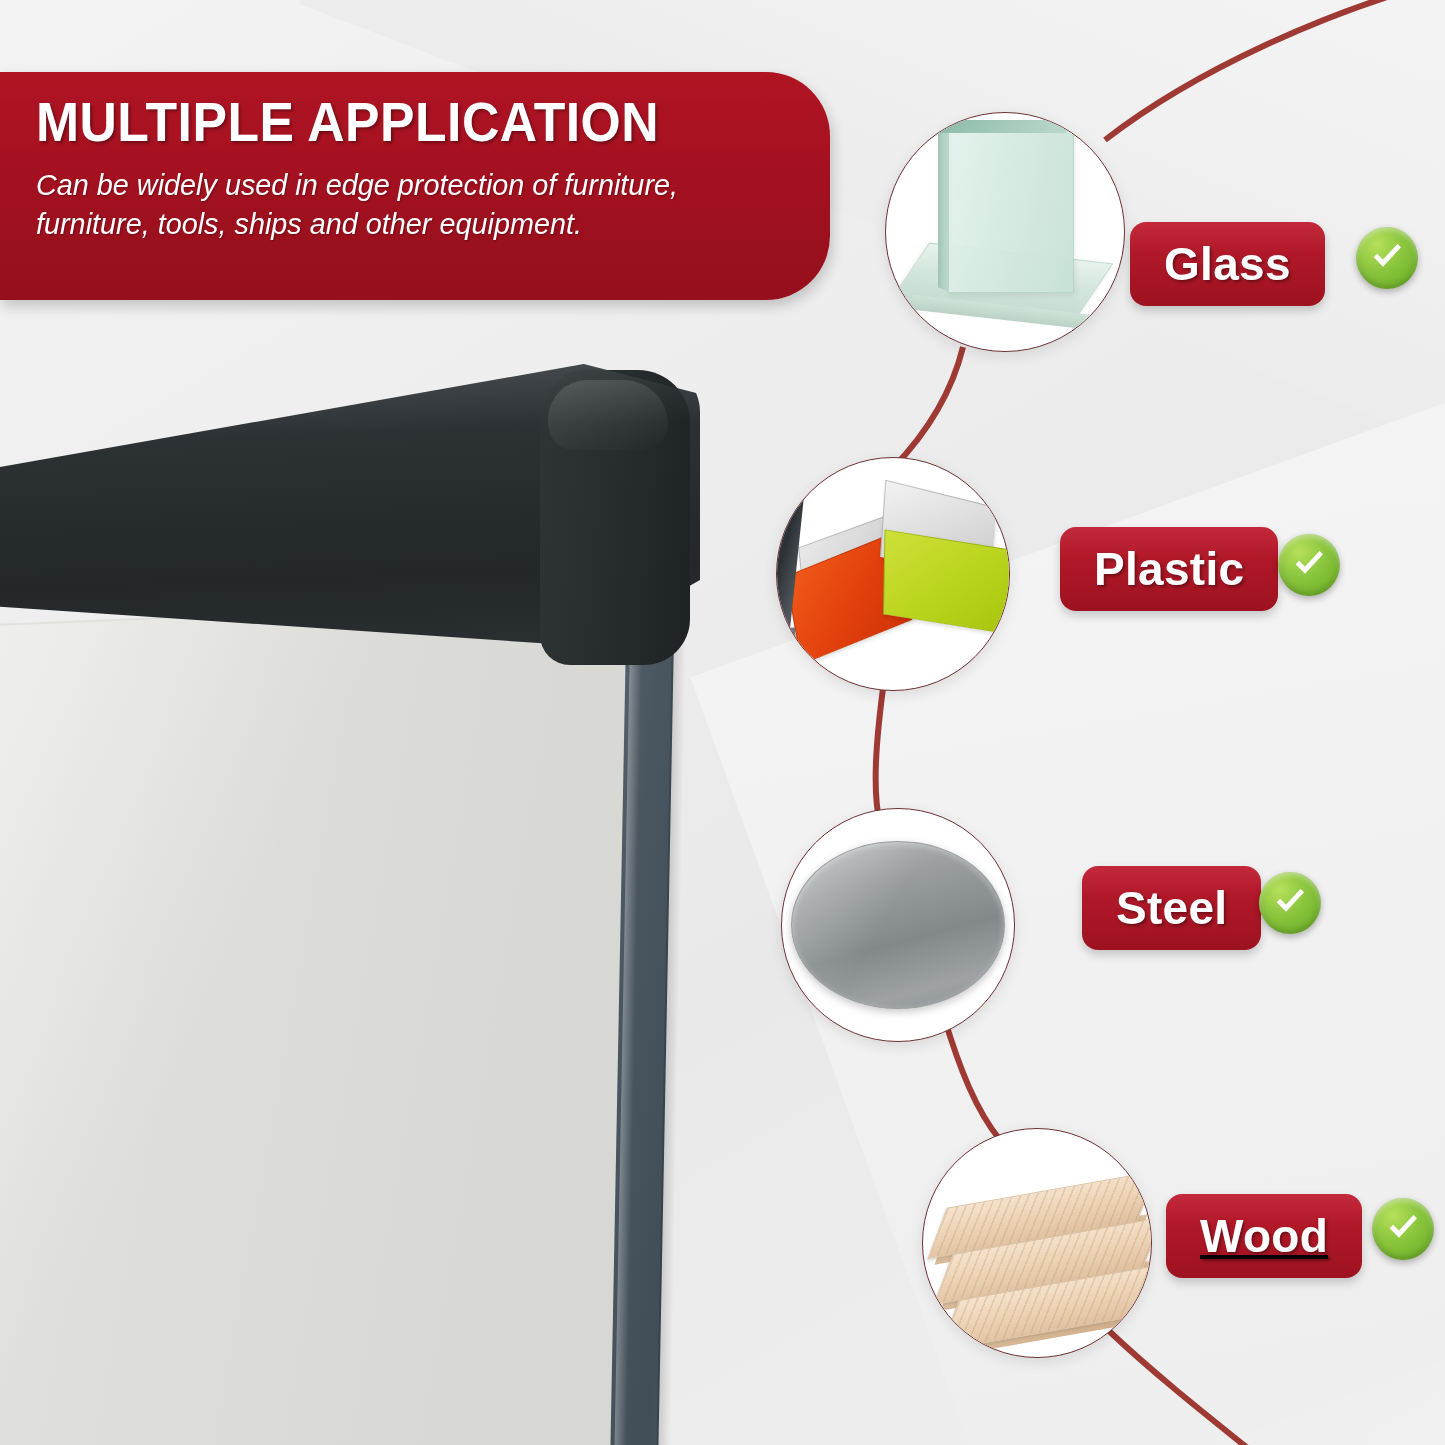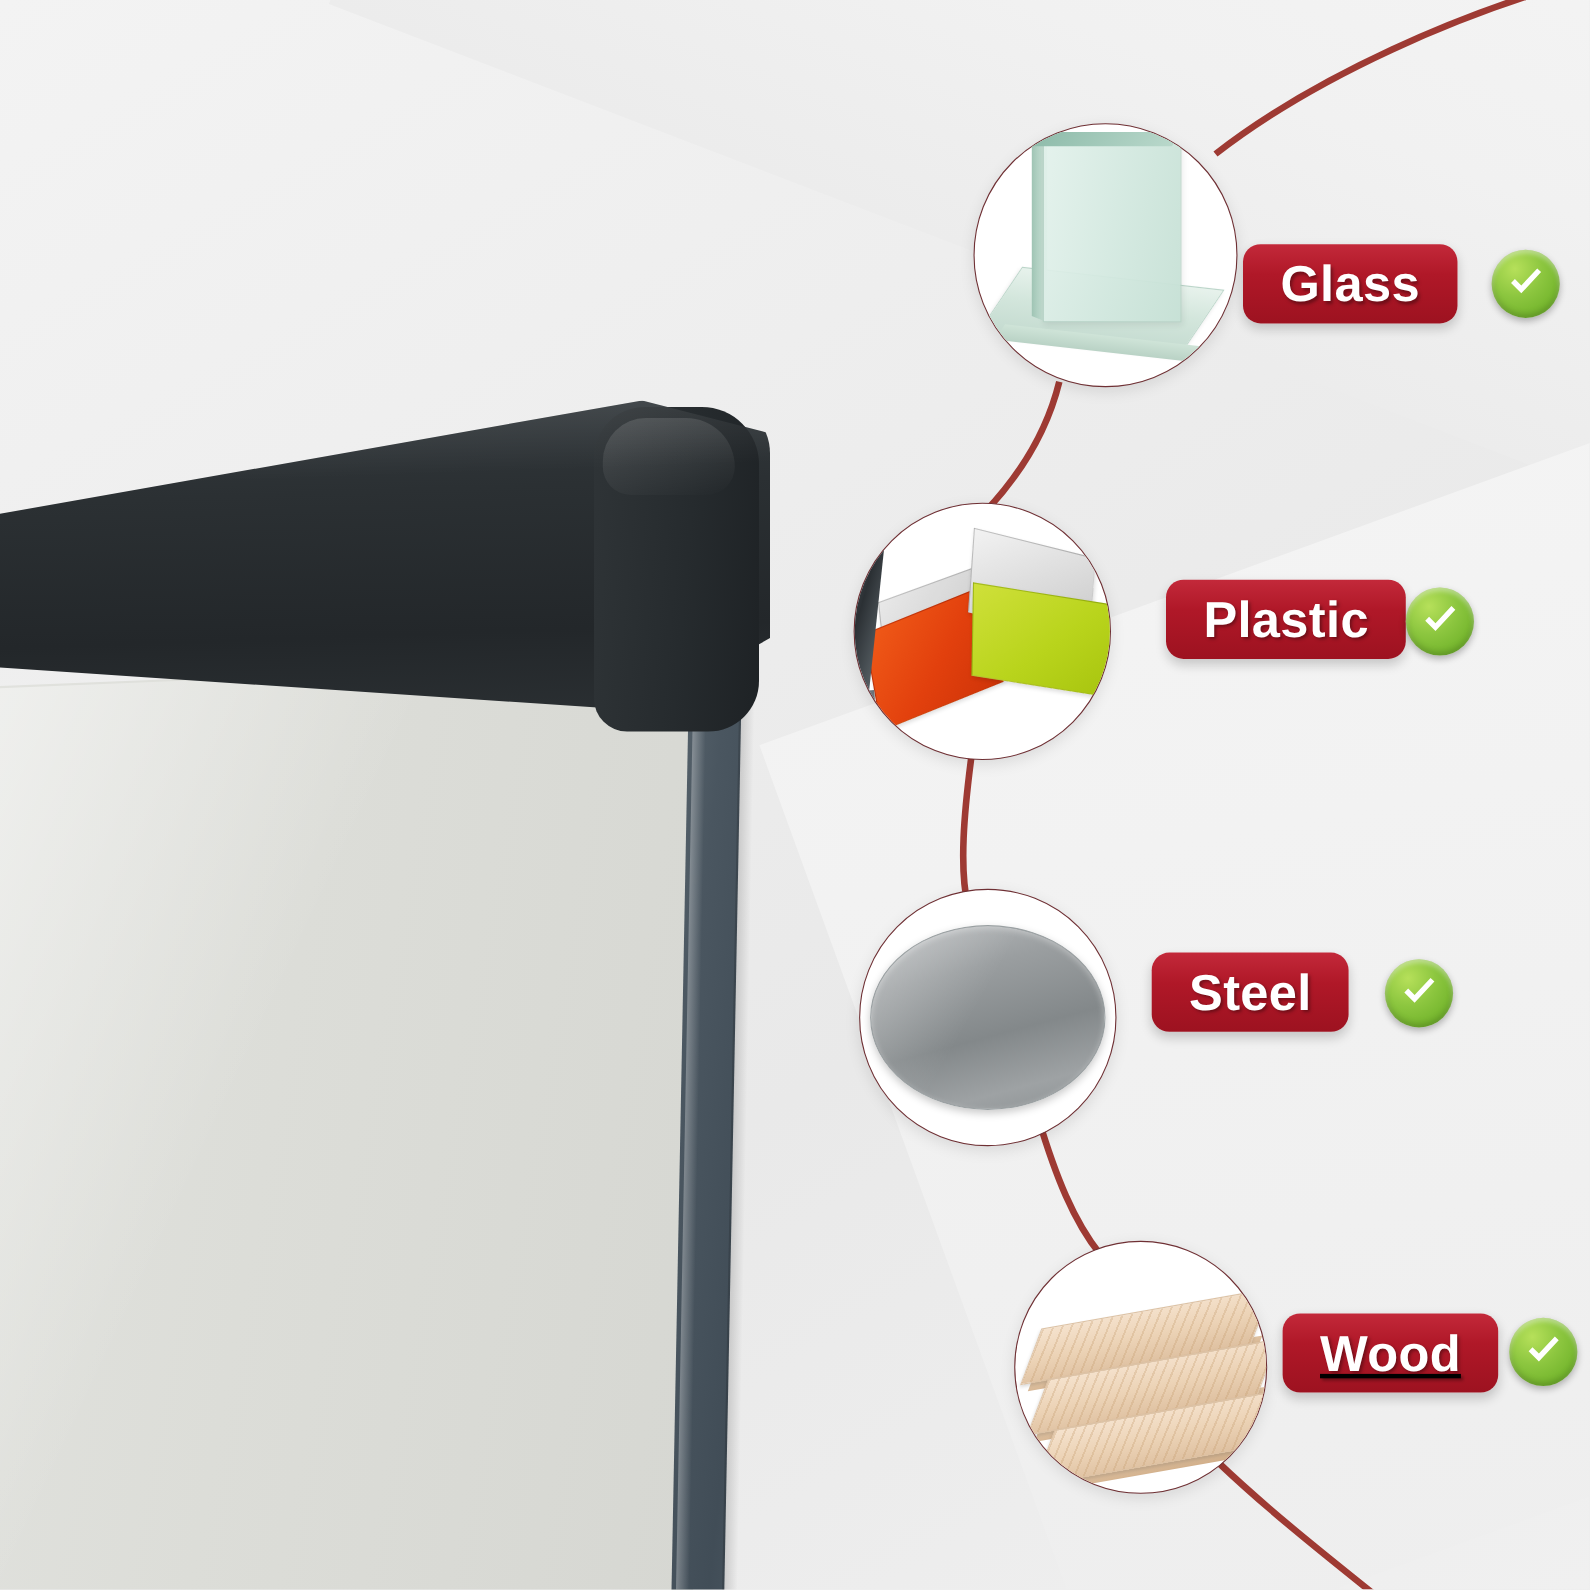--- a/index.html
+++ b/index.html
@@ -229,21 +229,21 @@
     background:linear-gradient(178deg,#e8cfb2,#cfab85);
     transform:skewY(-10deg) skewX(-22deg);
   }
   .we1{left:14px;top:104px;}
   .we2{left:20px;top:150px;}
   .we3{left:26px;top:196px;}
 
   
   .label{
     position:absolute;
-    height:72px;
+    height:84px;
     display:flex;align-items:center;justify-content:center;
     padding:0 34px;
     background:linear-gradient(180deg,#c3293a 0%,#b01828 38%,#9d1220 100%);
     border-radius:16px;
     box-shadow:0 5px 10px rgba(0,0,0,.18);
     box-sizing:border-box;
   }
   .label-text{
     color:#ffffff;font-size:46px;font-weight:bold;letter-spacing:.3px;
     text-shadow:2px 2px 3px rgba(0,0,0,.35);
@@ -322,21 +322,21 @@
       <path d="M20.4 5.6 L9.6 17.2 L4.0 11.6 L6.1 9.4 L9.6 12.9 L18.3 3.6 Z" fill="#ffffff"></path>
     </svg>
   </div>
 
   <div class="circle" style="left:781px;top:808px;width:232px;height:232px;">
     <div class="circle-inner">
       <div class="steel-disc"></div>
       <div class="steel-sheen"></div>
     </div>
   </div>
-  <div class="label" style="left:1047px;top:866px;">
+  <div class="label" style="left:1082px;top:866px;">
     <span class="label-text">Steel</span>
   </div>
   <div class="check-badge" style="left:1259px;top:872px;">
     <svg viewBox="0 0 24 24" aria-hidden="true">
       <path d="M20.4 5.6 L9.6 17.2 L4.0 11.6 L6.1 9.4 L9.6 12.9 L18.3 3.6 Z" fill="#ffffff"></path>
     </svg>
   </div>
 
   <div class="circle" style="left:922px;top:1128px;width:228px;height:228px;">
     <div class="circle-inner">
@@ -350,14 +350,18 @@
   </div>
   <div class="label" style="left:1166px;top:1194px;text-decoration:underline;">
     <span class="label-text">Wood</span>
   </div>
   <div class="check-badge" style="left:1372px;top:1198px;">
     <svg viewBox="0 0 24 24" aria-hidden="true">
       <path d="M20.4 5.6 L9.6 17.2 L4.0 11.6 L6.1 9.4 L9.6 12.9 L18.3 3.6 Z" fill="#ffffff"></path>
     </svg>
   </div>
 
+  <div class="banner">
+    <div class="banner-title">MULTIPLE APPLICATION</div>
+    <div class="banner-sub">Can be widely used in edge protection of furniture, furniture, tools, ships and other equipment.</div>
+  </div>
 
 </div>
 
 </body></html>

